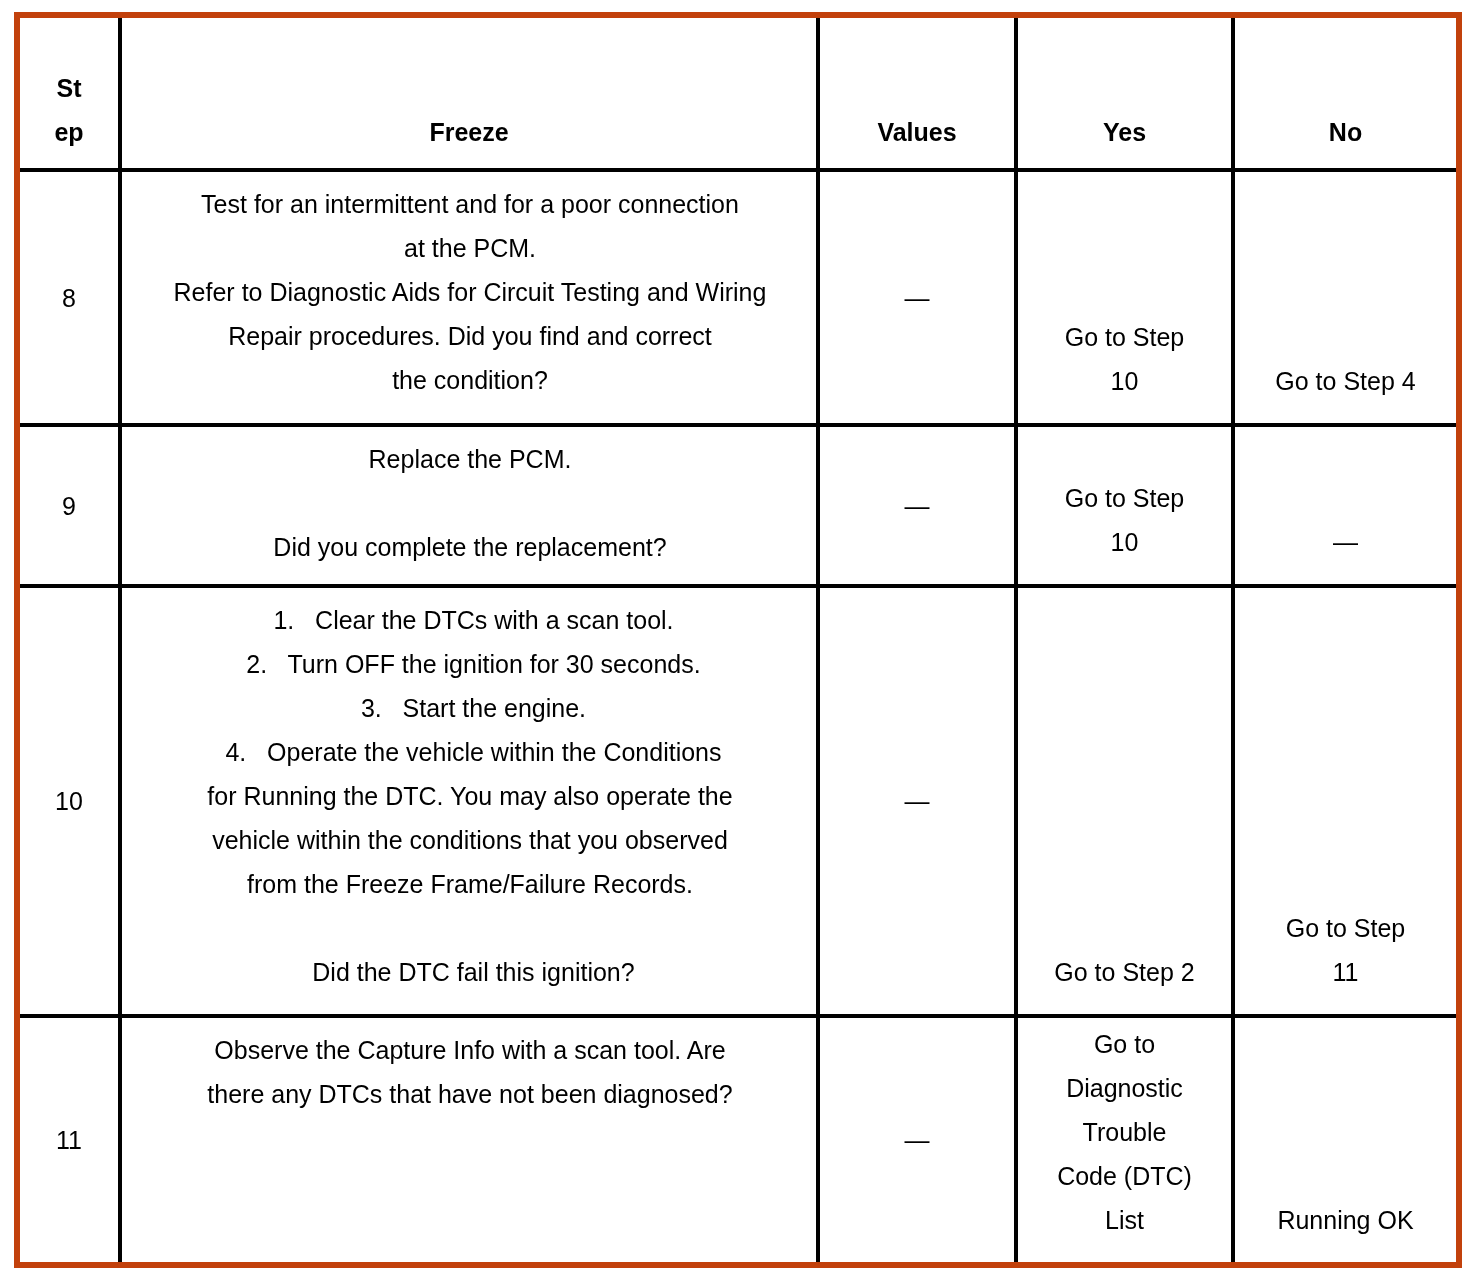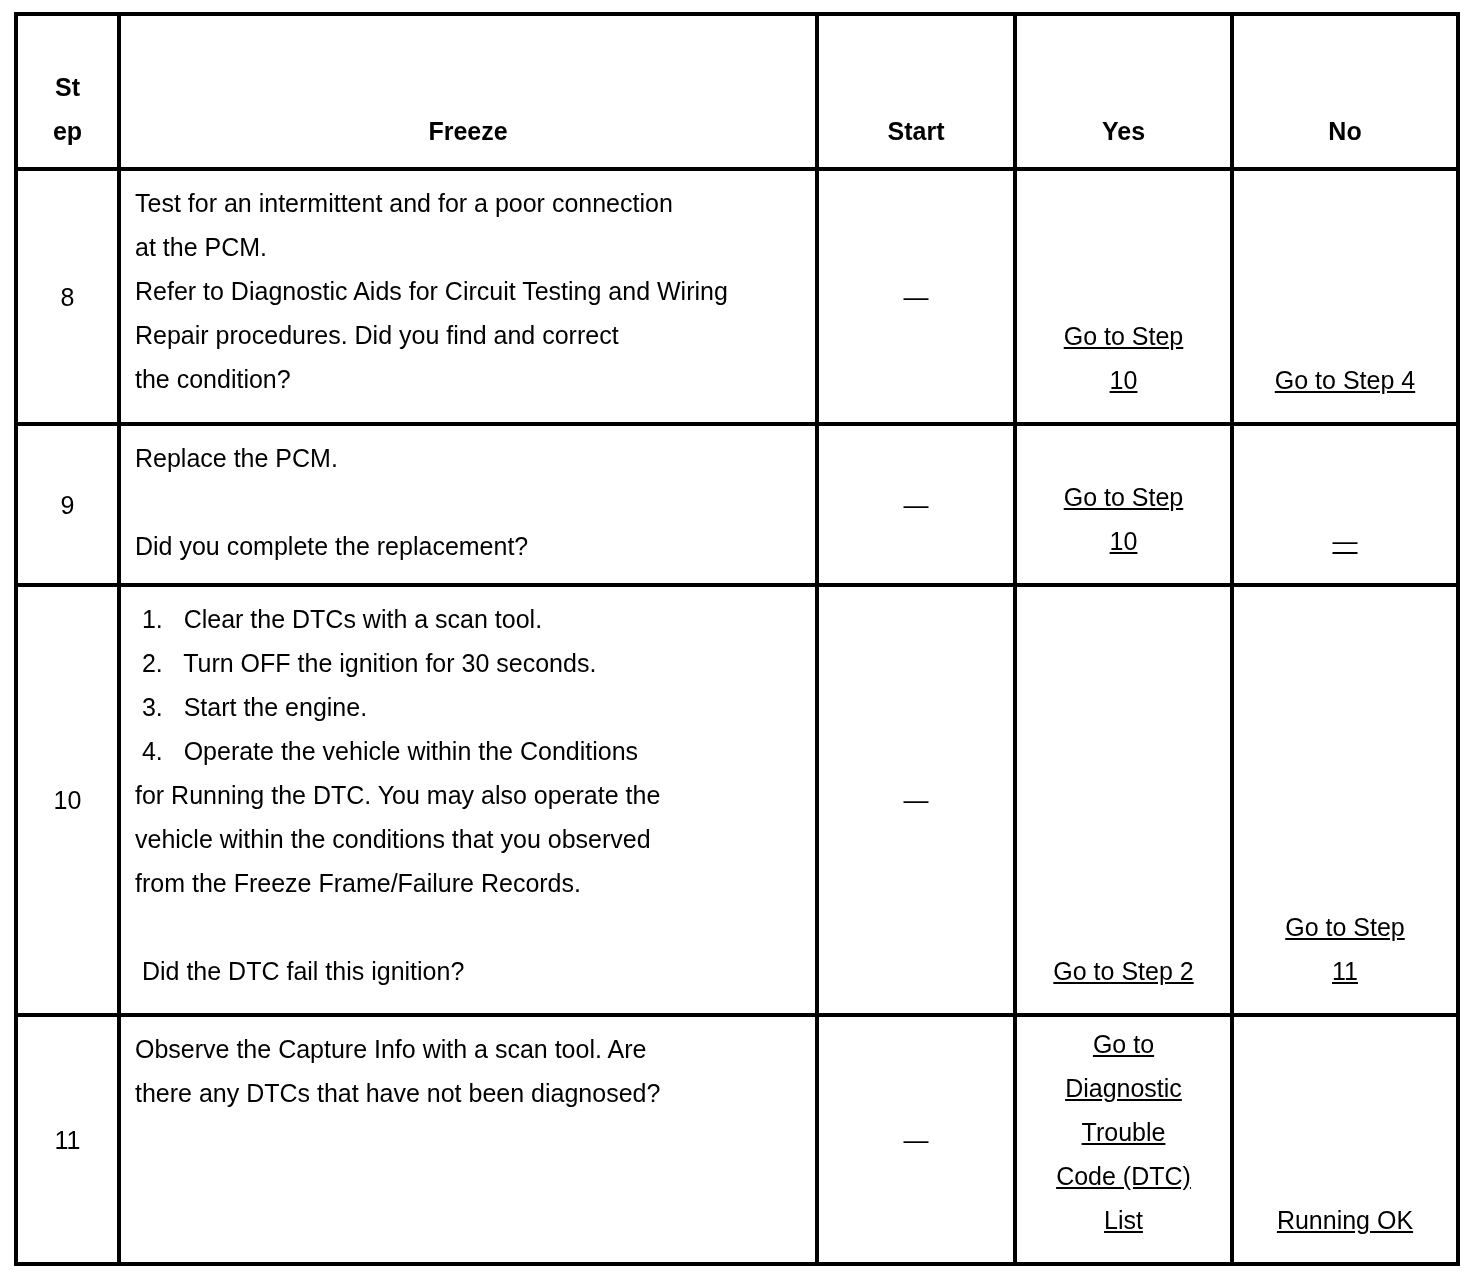--- a/index.html
+++ b/index.html
@@ -17,21 +17,21 @@
   .table-wrap {
     position: absolute;
     left: 14px;
     top: 12px;
   }
   table.diag-table {
     border-collapse: collapse;
     table-layout: fixed;
     width: 1442px;
     height: 1250px;
-    border: 4px solid #c2410c;
+    border: 6px solid #c2410c;
   }
   .diag-table th,
   .diag-table td {
     border: 4px solid #000000;
     overflow: hidden;
     font-size: 25px;
     line-height: 44px;
     white-space: pre-wrap;
   }
   .diag-table th {
@@ -39,35 +39,34 @@
     text-align: center;
     vertical-align: bottom;
     padding: 0 4px 14px 4px;
   }
   td.cell-step {
     text-align: center;
     vertical-align: middle;
     padding: 0;
   }
   td.cell-action {
-    text-align: left;
+    text-align: center;
     vertical-align: top;
     padding: 10px 12px 8px 14px;
   }
   td.cell-values {
     text-align: center;
     vertical-align: middle;
     padding: 0;
   }
   td.cell-yes,
   td.cell-no {
     text-align: center;
     vertical-align: bottom;
     padding: 0 6px 20px 6px;
-    text-decoration: underline;
   }
   tr.h-header  { height: 155px; }
   tr.h-row8    { height: 255px; }
   tr.h-row9    { height: 161px; }
   tr.h-row10   { height: 430px; }
   tr.h-row11   { height: 249px; }
 </style>
 </head>
 <body>
 
@@ -78,21 +77,21 @@
       <col style="width:698px">
       <col style="width:198px">
       <col style="width:217px">
       <col style="width:226px">
     </colgroup>
     <thead>
       <tr class="h-header">
         <th>St
 ep</th>
         <th>Freeze</th>
-        <th>Start</th>
+        <th>Values</th>
         <th>Yes</th>
         <th>No</th>
       </tr>
     </thead>
     <tbody>
       <tr class="h-row8">
         <td class="cell-step">8</td>
         <td class="cell-action">Test for an intermittent and for a poor connection
 at the PCM.
 Refer to Diagnostic Aids for Circuit Testing and Wiring

